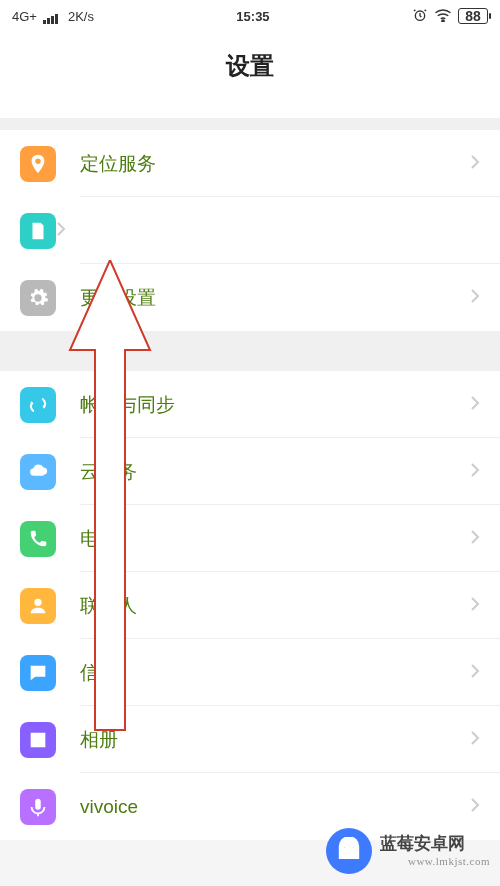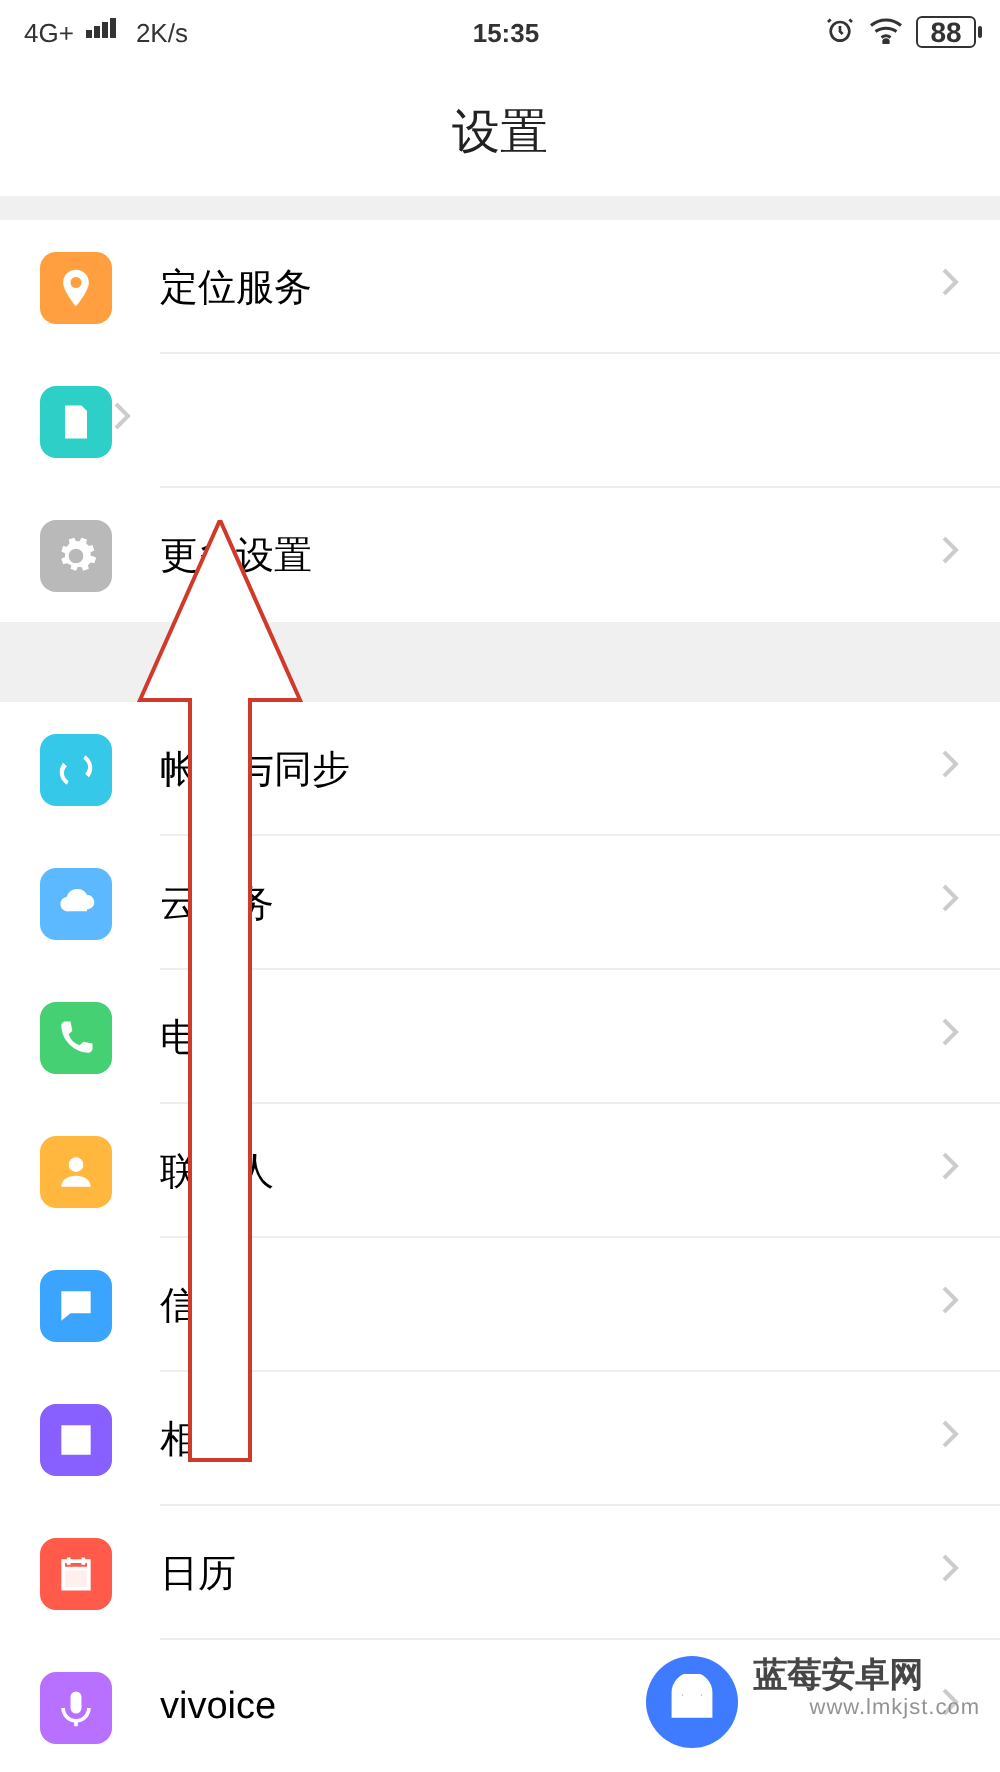--- a/index.html
+++ b/index.html
@@ -13,37 +13,37 @@
     }
     .status-bar {
       height: 32px;
       background: #fff;
       display: flex;
       align-items: center;
       padding: 0 12px;
       font-size: 13px;
       color: #333;
     }
-    .sb-left { display: flex; align-items: flex-start; gap: 4px; }
+    .sb-left { display: flex; align-items: flex-end; gap: 4px; }
     .sb-center { flex: 1; text-align: center; font-weight: 700; }
     .sb-right { display: flex; align-items: center; gap: 6px; }
     .signal-bars { display: inline-flex; align-items: flex-end; gap: 1px; margin-left: 2px; }
     .signal-bars span { width: 3px; background: #333; display: inline-block; }
     .signal-bars span:nth-child(1){height:4px}
     .signal-bars span:nth-child(2){height:6px}
     .signal-bars span:nth-child(3){height:8px}
     .signal-bars span:nth-child(4){height:10px}
     .battery-box { border: 1.5px solid #333; border-radius: 3px; width: 30px; height: 16px; position: relative; display: inline-flex; align-items: center; justify-content: center; font-size: 14px; font-weight: bold; }
     .battery-box::after { content:""; position:absolute; right:-4px; top:4px; width:2px; height:6px; background:#333; border-radius:1px; }
     .header {
       background: #fff;
       text-align: center;
-      padding: 18px 0 16px;
+      padding: 18px 0 36px;
       font-size: 24px;
-      font-weight: 400;
+      font-weight: 700;
       color: #222;
     }
     .gap { height: 12px; background: #f0f0f0; }
     .group { background: #fff; }
     .row {
       display: flex;
       align-items: center;
       height: 67px;
       padding: 0 20px;
       position: relative;
@@ -62,21 +62,21 @@
       display: flex;
       align-items: center;
       justify-content: center;
       color: #fff;
       flex-shrink: 0;
     }
     .icon-box svg { width: 22px; height: 22px; fill: #fff; }
     .label {
       margin-left: 24px;
       font-size: 19px;
-      color: #000000;
+      color: #4d7c0f;
       flex: 1;
     }
     .chevron { color: #ccc; }
     .chevron svg { width: 10px; height: 16px; stroke: #ccc; stroke-width: 2; fill: none; }
     
     .bg-orange { background:#ff9f3f; }
     .bg-teal { background:#2ecfc6; }
     .bg-gray { background:#b9b9b9; }
     .bg-cyan { background:#36c8e8; }
     .bg-skyblue { background:#5db9ff; }
@@ -92,23 +92,24 @@
       left: 65px;
       top: 260px;
       pointer-events: none;
     }
     
     .watermark {
       position: absolute;
       right: 10px;
       bottom: 12px;
       display: flex;
-      align-items: flex-start;
+      align-items: center;
       gap: 8px;
       opacity: 0.9;
+      font-family: Liberation Serif, serif;
     }
     .wm-logo {
       width: 46px; height: 46px;
       background: #2a6dff;
       border-radius: 50%;
       display: flex;
       align-items: center;
       justify-content: center;
       color: #fff;
       position: relative;
@@ -252,32 +253,20 @@
       <svg viewBox="0 0 24 24">
           <path d="M4 4h16v16H4V4zm3 12l3-4 2 3 3-5 3 6H7z"></path>
         </svg>
     </div>
     <div class="label">相册</div>
     <div class="chevron"><svg viewBox="0 0 10 16">
           <path d="M2 2l6 6-6 6"></path>
         </svg></div>
   </div>
   <div class="row">
-    <div class="icon-box bg-red">
-      <svg viewBox="0 0 24 24">
-          <path d="M5 5h14v15H5V5zm0 4h14M8 3v4m8-4v4" stroke="#fff" stroke-width="2" fill="#ff5a4a"></path>
-          <rect x="5" y="9" width="14" height="11" fill="#fff" opacity="0.9"></rect>
-        </svg>
-    </div>
-    <div class="label">日历</div>
-    <div class="chevron"><svg viewBox="0 0 10 16">
-          <path d="M2 2l6 6-6 6"></path>
-        </svg></div>
-  </div>
-  <div class="row">
     <div class="icon-box bg-violet">
       <svg viewBox="0 0 24 24">
           <path d="M12 3a3 3 0 013 3v6a3 3 0 01-6 0V6a3 3 0 013-3zm-6 9a6 6 0 0012 0h2a8 8 0 01-7 7.9V22h-2v-2.1A8 8 0 014 12h2z"></path>
         </svg>
     </div>
     <div class="label">vivoice</div>
     <div class="chevron"><svg viewBox="0 0 10 16">
           <path d="M2 2l6 6-6 6"></path>
         </svg></div>
   </div>

